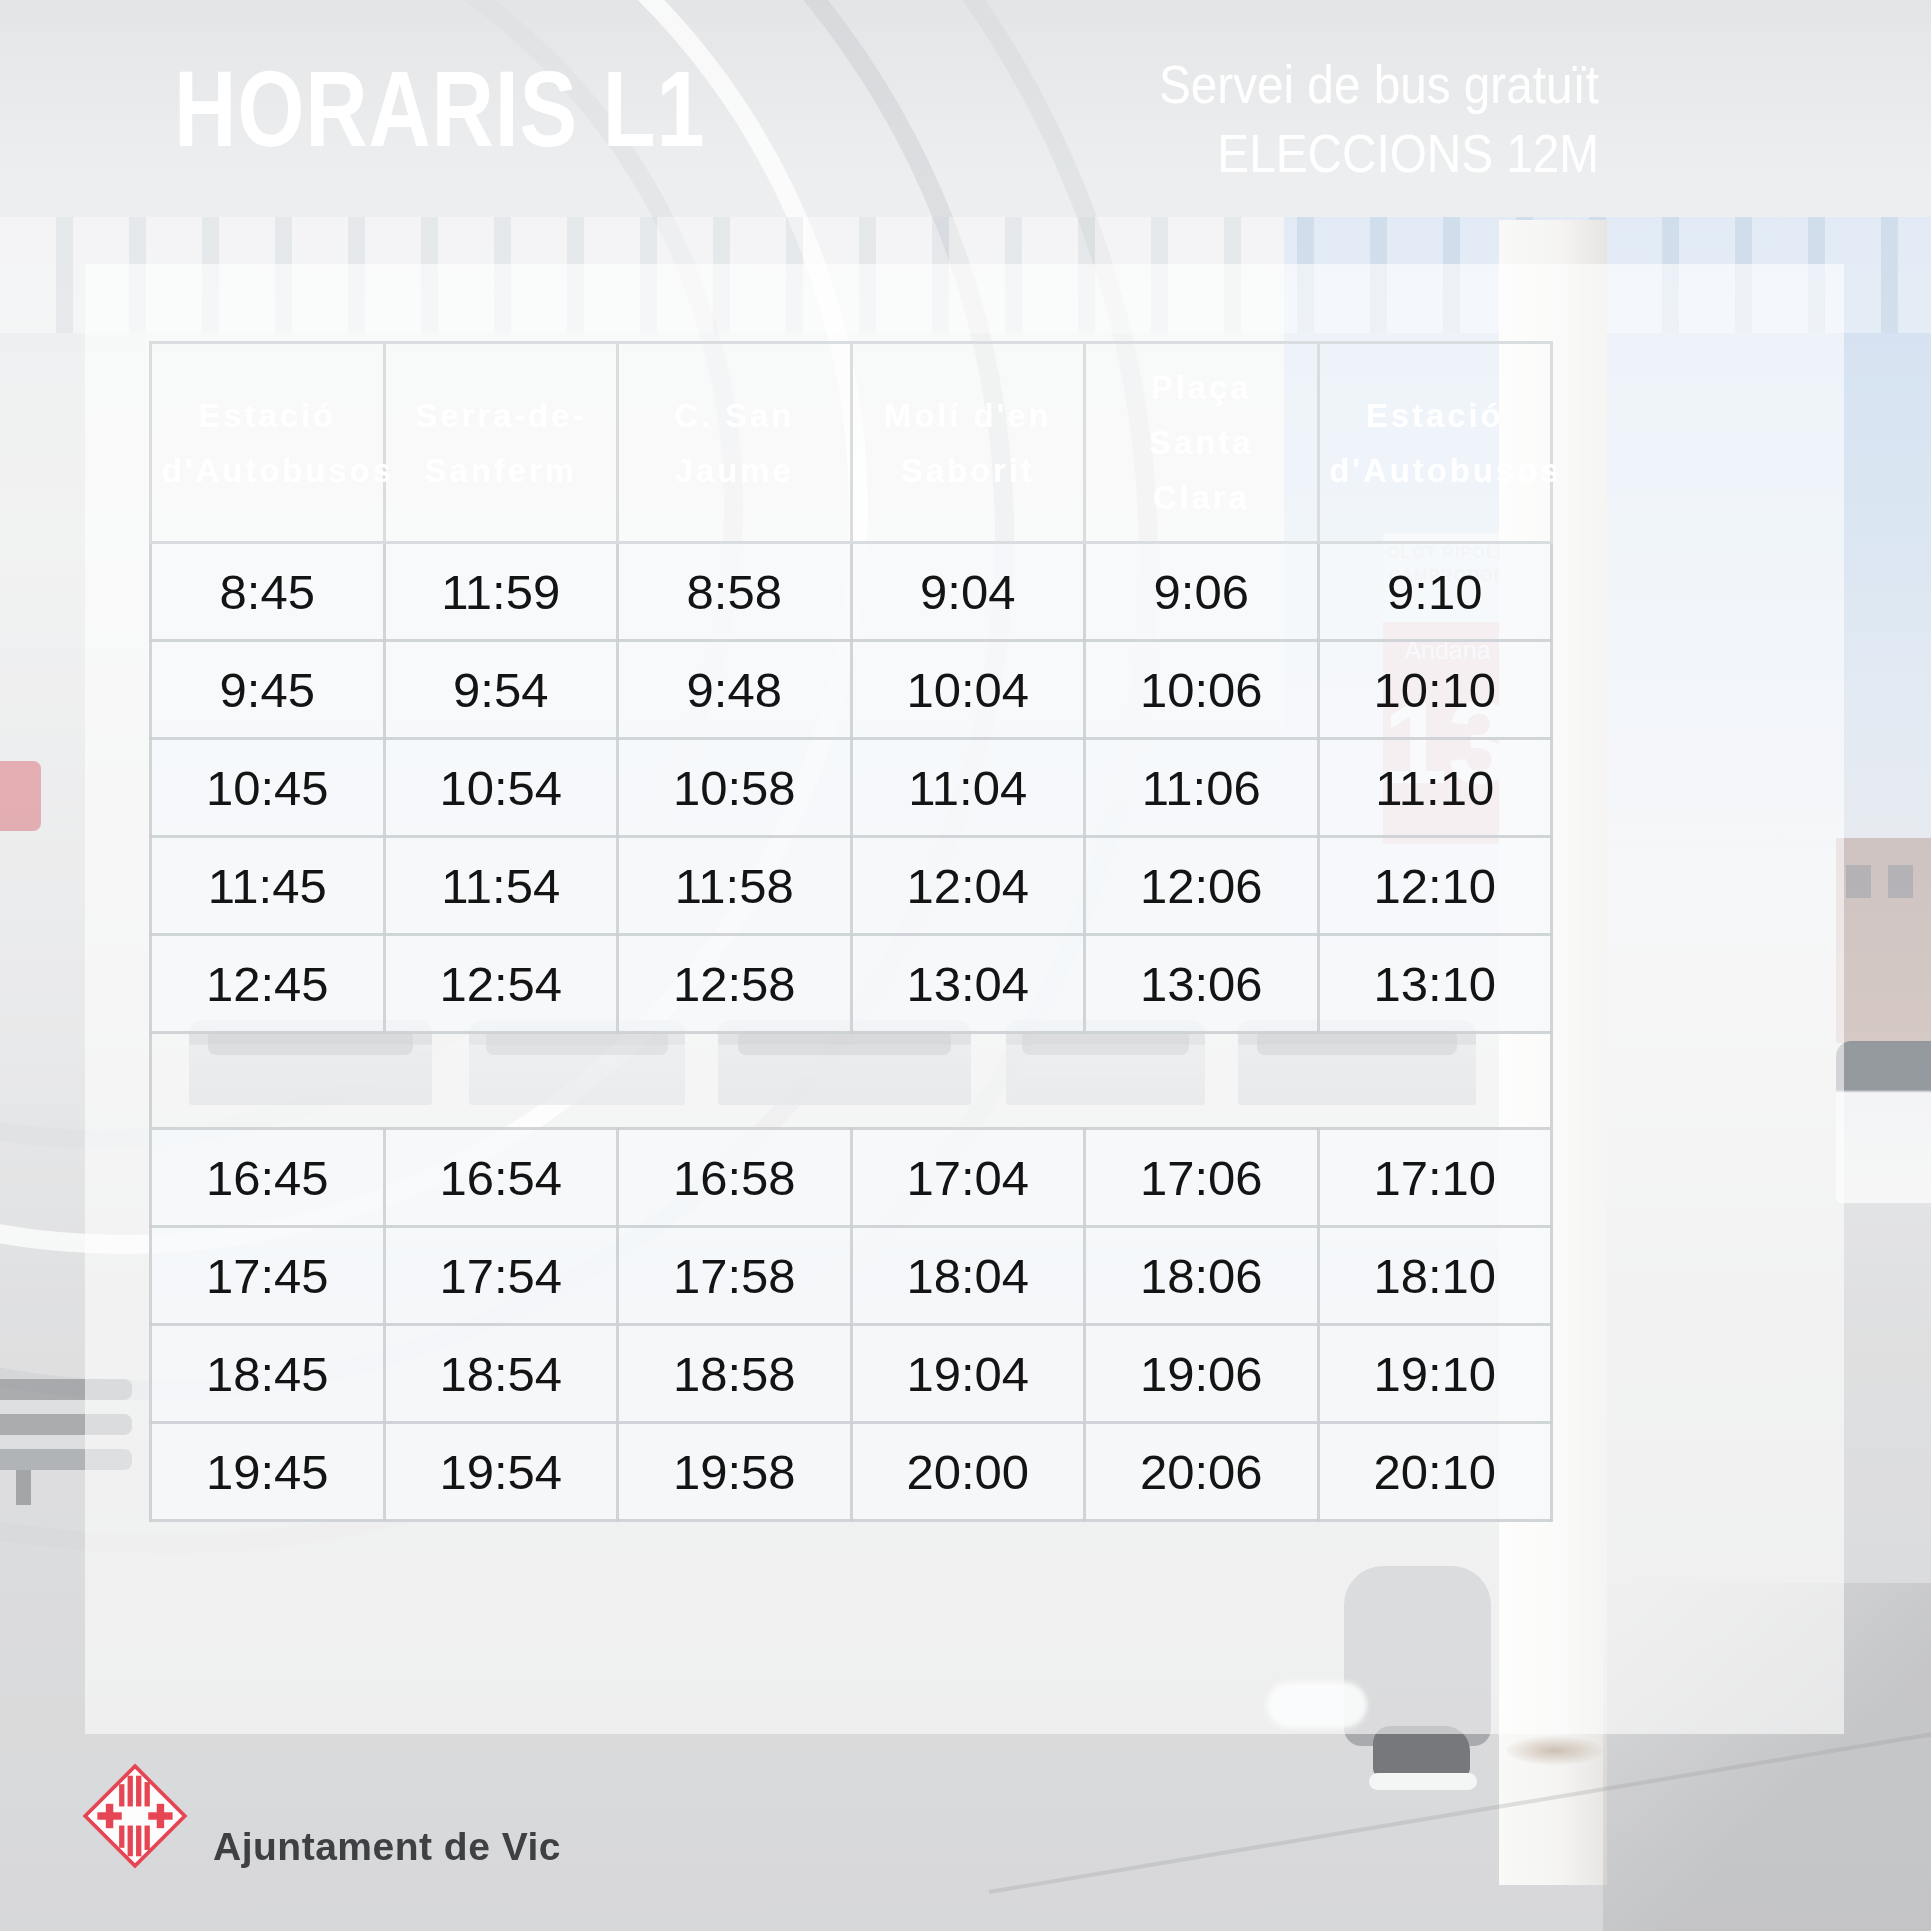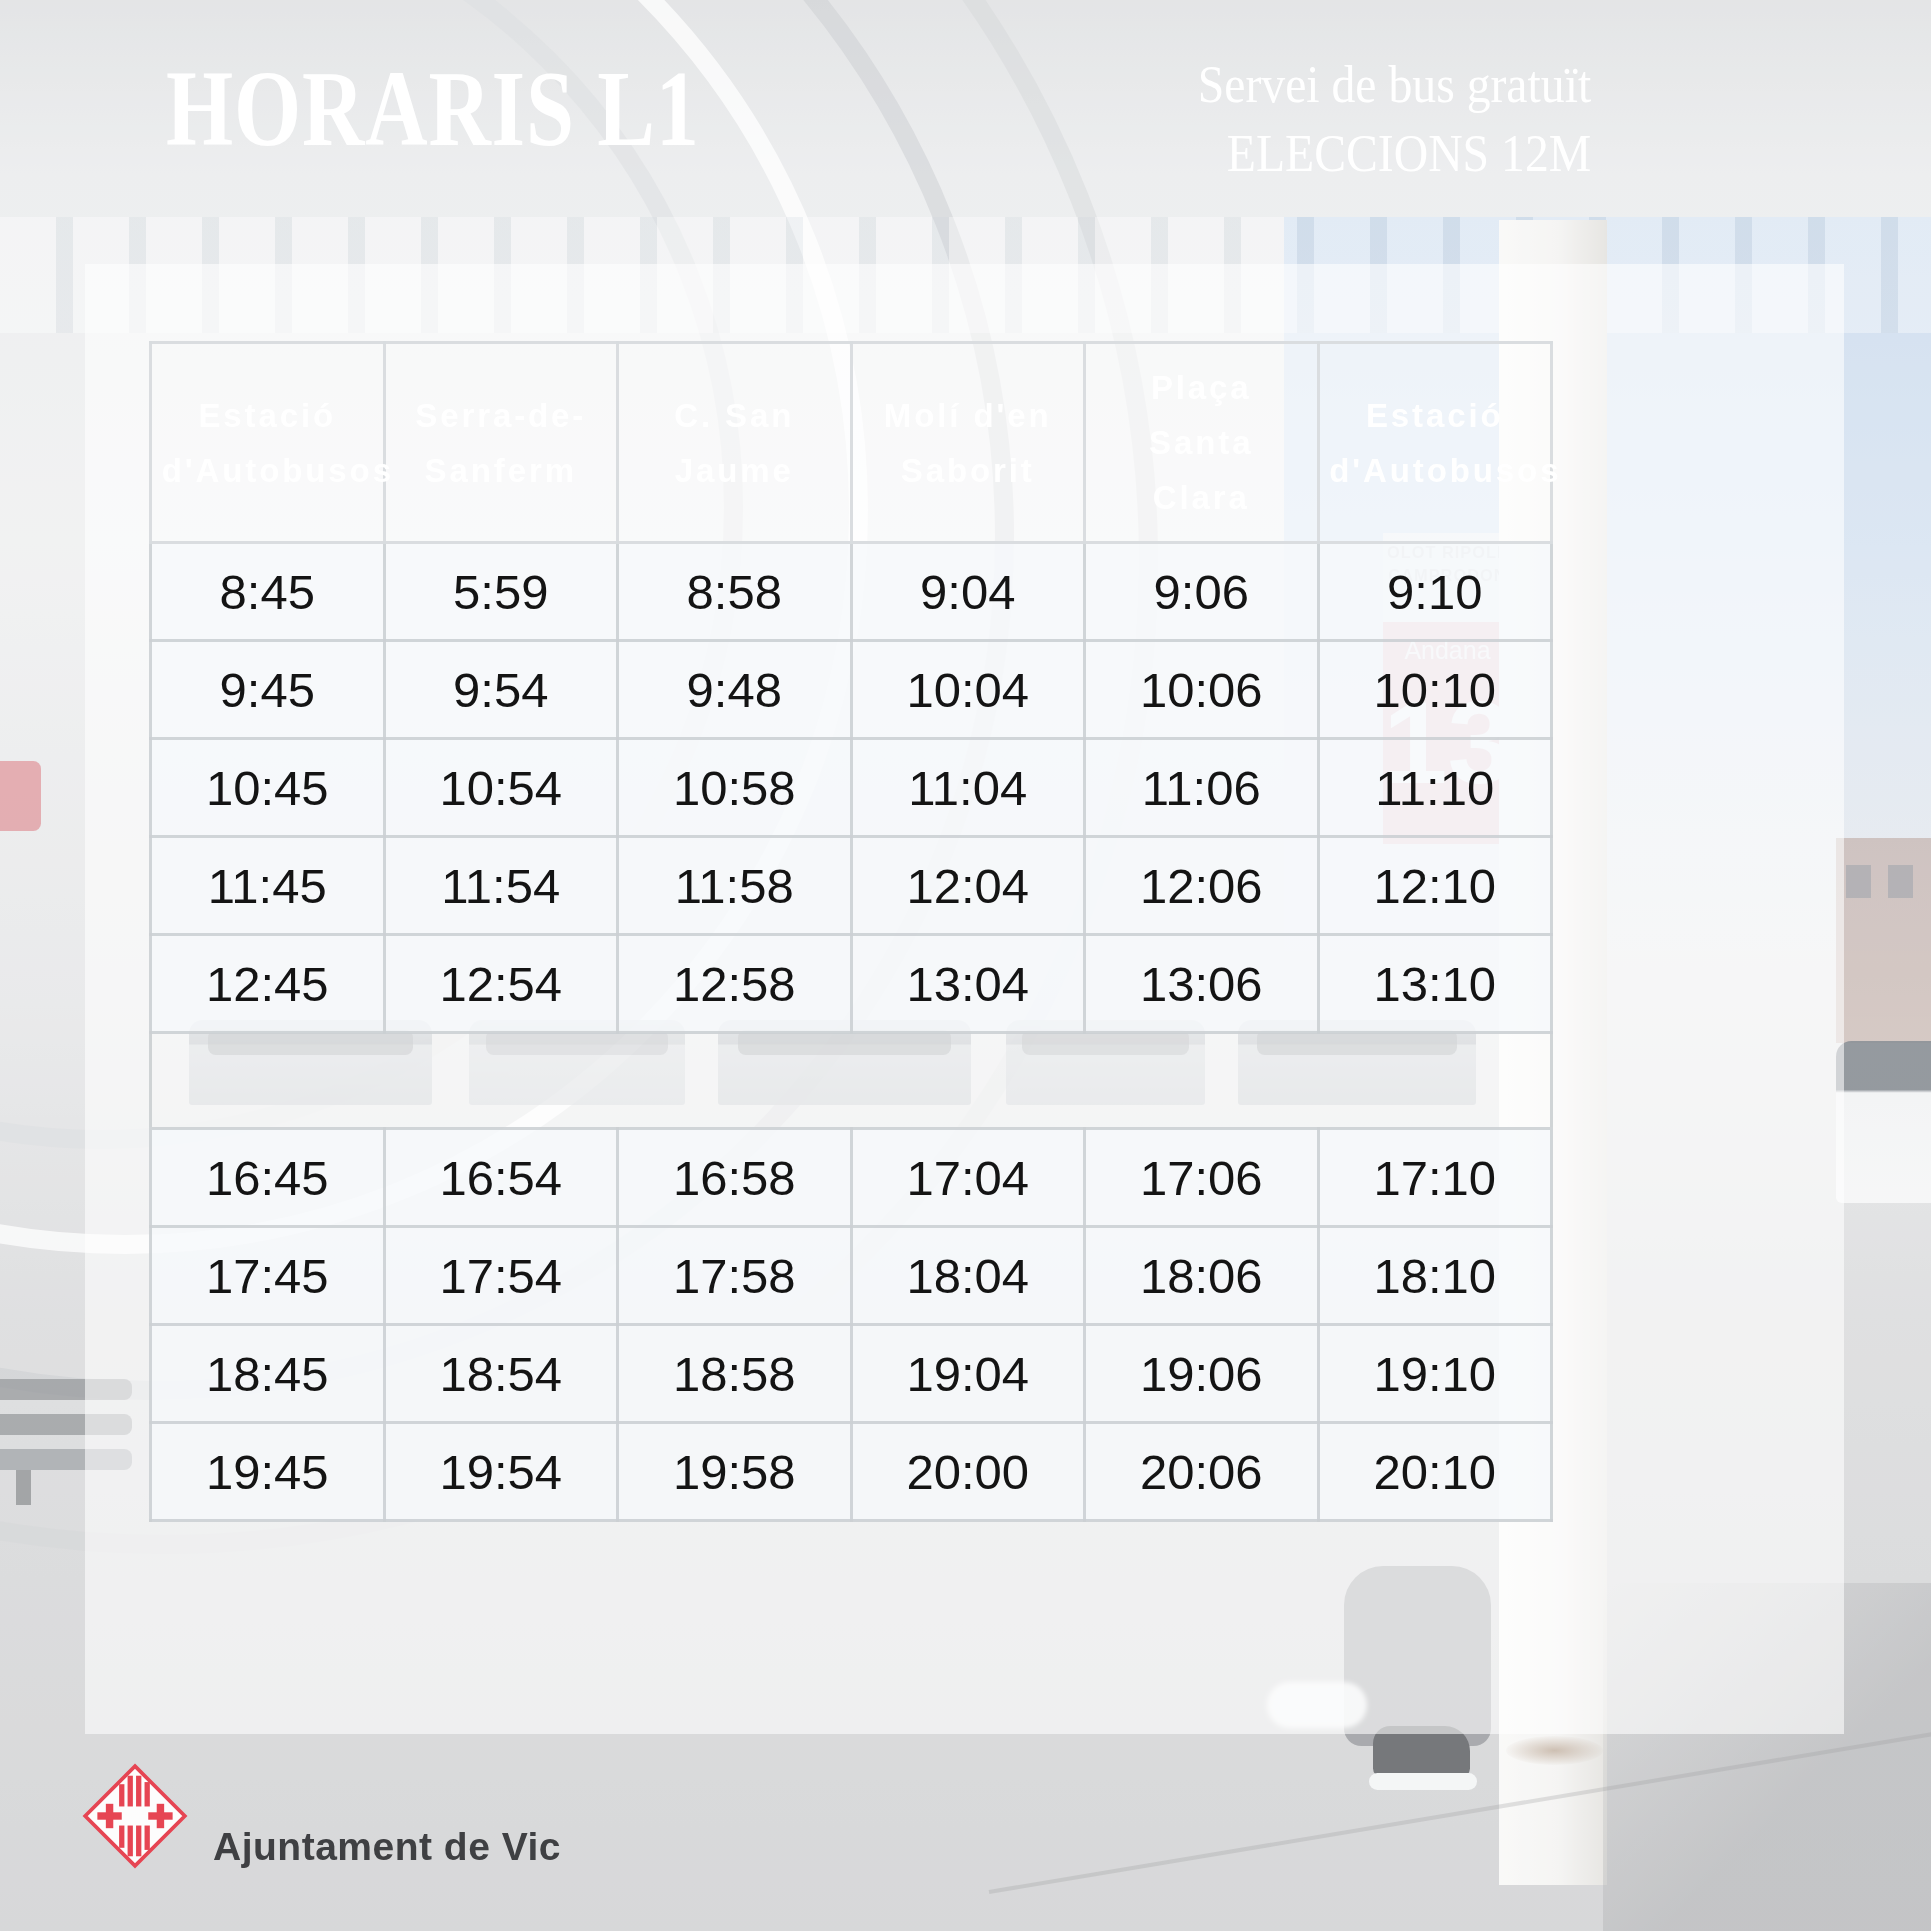--- a/index.html
+++ b/index.html
@@ -55,21 +55,21 @@
     background:#23262b;}
   .sole{position:absolute;left:1369px;top:1773px;width:108px;height:17.4px;border-radius:8.7px;background:#edf0f1;}
   .crack{position:absolute;left:989px;top:1890px;width:1023px;height:3.9px;background:rgba(92,94,97,0.28);
     transform:rotate(-9.5deg);transform-origin:left center;}
   .red-blob{position:absolute;left:0;top:761px;width:41px;height:70px;border-radius:0 7.7px 7.7px 0;
     background:rgba(198,40,52,0.55);}
   .shadow-br{position:absolute;left:1603px;top:1583px;width:328px;height:348px;
     background:linear-gradient(135deg,rgba(122,124,128,0) 0%,rgba(122,124,128,0.45) 60%);}
   .veil{position:absolute;inset:0;background:rgba(255,255,255,0.38);}
   
-  .topbar{position:absolute;left:0;top:0;width:1728px;height:217px;font-family:Liberation Serif, serif;}
+  .topbar{position:absolute;left:8px;top:0;width:1728px;height:217px;}
   .title{position:absolute;left:166px;top:0;height:217px;display:flex;align-items:center;
     color:#fff;font-size:108px;font-weight:bold;letter-spacing:1px;
     transform:scaleX(0.8);transform-origin:left center;white-space:nowrap;}
   .subtitle{position:absolute;right:137px;top:50px;text-align:right;color:#fff;
     font-size:53px;line-height:69px;transform:scaleX(0.9);transform-origin:right center;white-space:nowrap;}
   
   .panel{position:absolute;left:85px;top:264px;width:1759px;height:1470px;background:rgba(255,255,255,0.58);}
   table.tt{position:absolute;left:149px;top:341px;width:1404px;border-collapse:collapse;table-layout:fixed;}
   table.tt{border:3.9px solid rgba(203,207,210,0.9);}
   .tt th{height:197px;color:#ffffff;font-size:33px;font-weight:bold;letter-spacing:2.9px;
@@ -146,21 +146,21 @@
         <th>Serra-de-Sanferm</th>
         <th>C. San Jaume</th>
         <th>Molí d'en Saborit</th>
         <th>Plaça Santa Clara</th>
         <th>Estació d'Autobusos</th>
       </tr>
     </thead>
     <tbody>
         <tr>
           <td>8:45</td>
-          <td>5:59</td>
+          <td>11:59</td>
           <td>8:58</td>
           <td>9:04</td>
           <td>9:06</td>
           <td>9:10</td>
         </tr>
         <tr>
           <td>9:45</td>
           <td>9:54</td>
           <td>9:48</td>
           <td>10:04</td>

